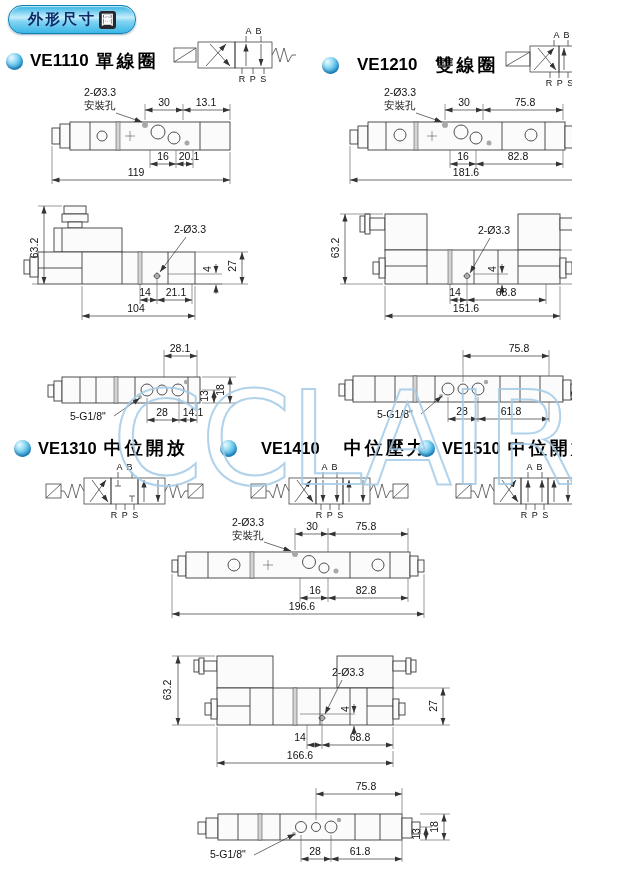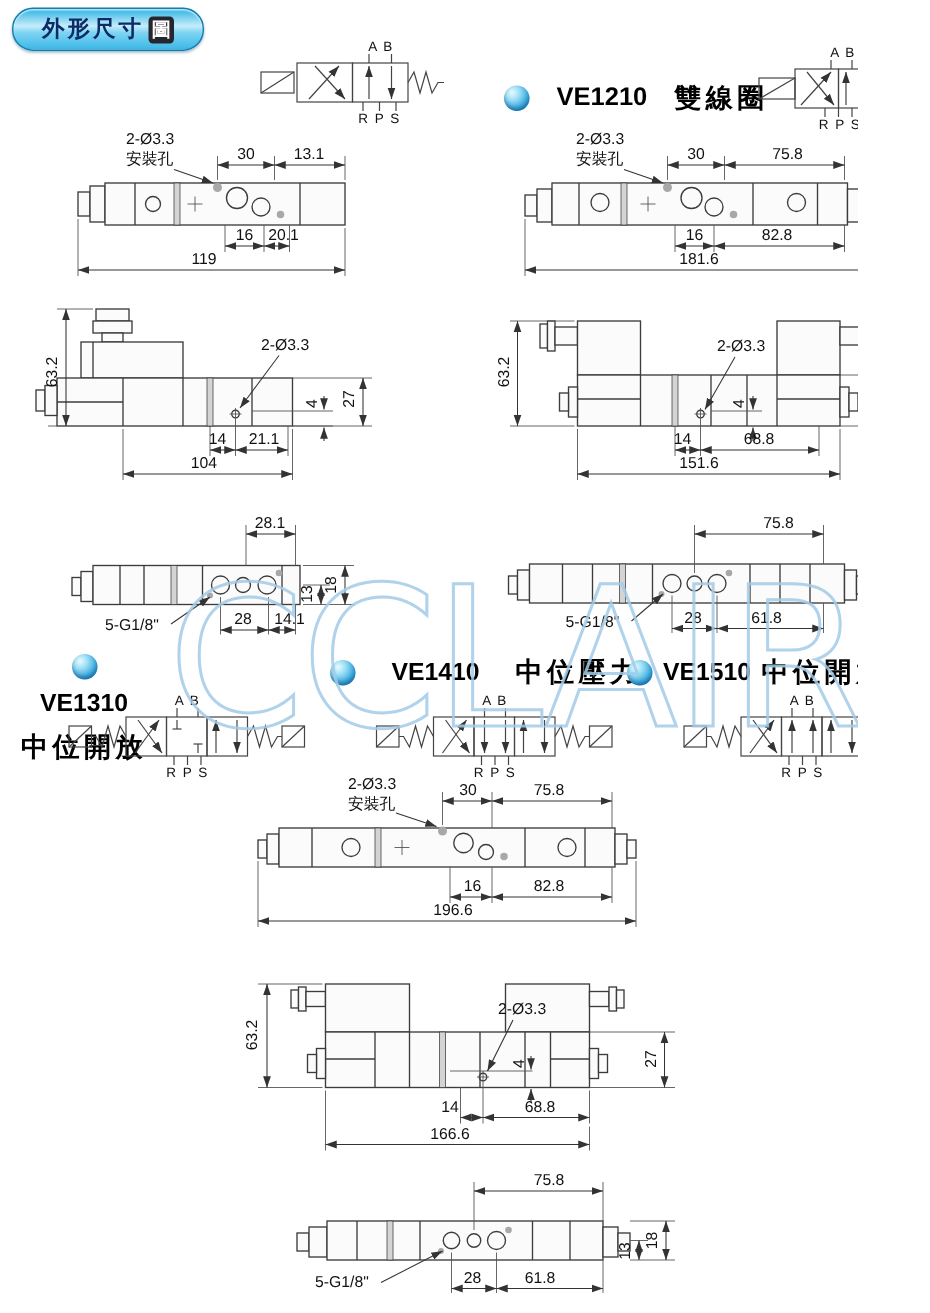--- a/index.html
+++ b/index.html
@@ -49,21 +49,26 @@
         <path d="M8,1.4 L0.5,4 L8,6.6 Z" fill="#333"></path>
       </marker>
     </defs>
   </svg>
 
   <div class="pill">
     <span>外形尺寸</span>
       <span class="boxed">圖</span>
   </div>
 
-  <div class="hdr" style="left:336px;top:53px;gap:18px;">
+  <div class="hdr" style="left:6px;top:49px;">
+    <span class="bullet"></span>
+    <span class="mname">VE1110</span>
+    <span class="mtype">單線圈</span>
+  </div>
+  <div class="hdr" style="left:322px;top:53px;gap:18px;">
     <span class="bullet"></span>
     <span class="mname">VE1210</span>
     <span class="mtype">雙線圈</span>
   </div>
 
   <svg class="abs" style="left:168px;top:26px;" width="140" height="58" viewBox="0 0 140 58">
     <g class="sg">
       <rect x="6" y="22" width="22" height="14"></rect>
         <line x1="6" y1="36" x2="28" y2="22"></line>
       <rect x="30" y="16" width="37" height="26"></rect>
@@ -372,21 +377,21 @@
       <line class="ext" x1="113" y1="61" x2="113" y2="86"></line>
         <line class="ext" x1="143" y1="61" x2="143" y2="86"></line>
         <line class="ext" x1="214" y1="66" x2="214" y2="86"></line>
       <line class="dim" x1="113" y1="83" x2="143" y2="83" marker-start="url(#ms)" marker-end="url(#me)"></line>
       <line class="dim" x1="143" y1="83" x2="214" y2="83" marker-start="url(#ms)" marker-end="url(#me)"></line>
       <text class="dt" x="127" y="79">28</text>
       <text class="dt" x="176" y="79">61.8</text>
     </g>
   </svg>
 
-  <div class="hdr" style="left:14px;top:436px;flex-direction:column;">
+  <div class="hdr" style="left:14px;top:436px;">
     <span class="bullet"></span>
     <span class="mname" style="font-size:16.5px;">VE1310</span>
     <span class="mtype">中位開放</span>
   </div>
   <div class="hdr" style="left:220px;top:436px;gap:24px;">
     <span class="bullet"></span>
     <span class="mname" style="font-size:16.5px;">VE1410</span>
     <span class="mtype">中位壓力</span>
   </div>
   <div class="hdr" style="left:418px;top:436px;">

